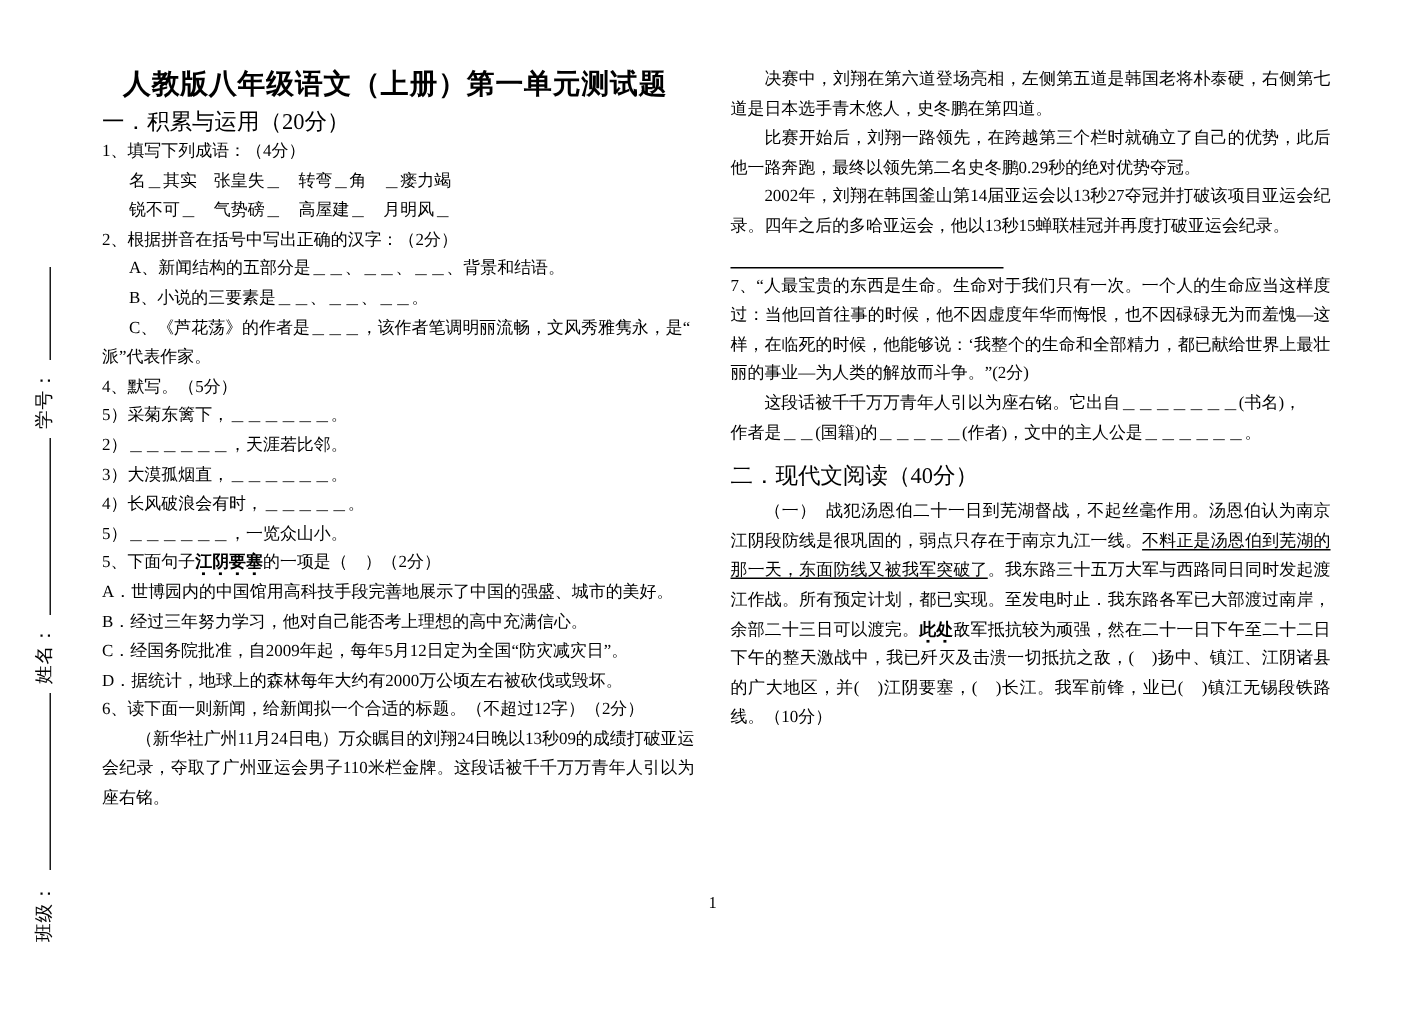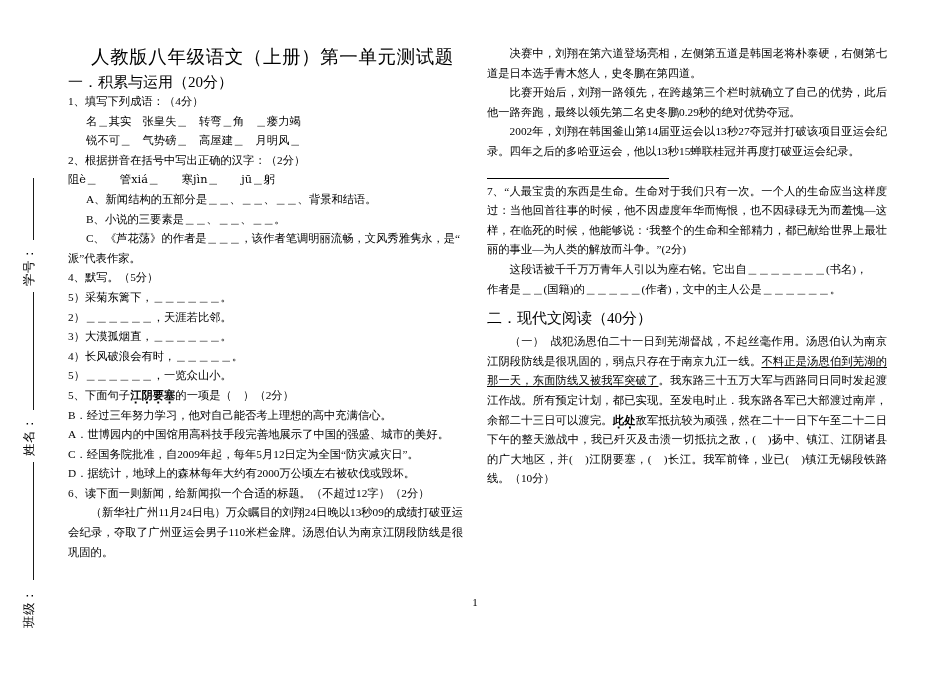--- a/index.html
+++ b/index.html
@@ -62,22 +62,21 @@
     line-height: 19.4px;
     text-align: justify;
     text-justify: inter-ideograph;
   }
   .col-left  { left: 68px;  width: 395px; }
   .col-right { left: 487px; width: 400px; }
 
   
   .doc-title {
     font-size: 18.5px;
-    font-weight: normal;
-    text-align: center;
+    font-weight: bold;
     letter-spacing: 0.6px;
     margin: 0 0 2px 14px;
     line-height: 26px;
     font-family: "DejaVu Serif", "Liberation Serif", serif;
   }
   .sec-head {
     font-weight: normal;
     font-size: 15px;
     line-height: 20px;
     margin: 1px 0 0 0;
@@ -173,42 +172,41 @@
 
     <h1 class="doc-title">人教版八年级语文（上册）第一单元测试题</h1>
 
     <div class="sec-head">一．积累与运用（20分）</div>
 
     <p class="q">1、填写下列成语：（4分）</p>
     <p class="q-indent">名＿其实　张皇失＿　转弯＿角　＿瘘力竭</p>
     <p class="q-indent">锐不可＿　气势磅＿　高屋建＿　月明风＿</p>
 
     <p class="q">2、根据拼音在括号中写出正确的汉字：（2分）</p>
-    <p class="q py">阻è＿　　管xiá＿　　寒jìn＿　　jū＿躬</p>
 
     <p class="q-indent">A、新闻结构的五部分是＿＿、＿＿、＿＿、背景和结语。</p>
     <p class="q-indent">B、小说的三要素是＿＿、＿＿、＿＿。</p>
     <p class="q-indent">C、《芦花荡》的作者是＿＿＿，该作者笔调明丽流畅，文风秀雅隽永，是“</p>
     <p class="q">派”代表作家。</p>
 
     <p class="q">4、默写。（5分）</p>
     <p class="q">5）采菊东篱下，＿＿＿＿＿＿。</p>
     <p class="q">2）＿＿＿＿＿＿，天涯若比邻。</p>
     <p class="q">3）大漠孤烟直，＿＿＿＿＿＿。</p>
     <p class="q">4）长风破浪会有时，＿＿＿＿＿。</p>
     <p class="q">5）＿＿＿＿＿＿，一览众山小。</p>
 
     <p class="q"><span>5、下面句子</span><span class="dotted">江阴要塞</span><span>的一项是（　）（2分）</span></p>
+    <p class="opt">A．世博园内的中国馆用高科技手段完善地展示了中国的强盛、城市的美好。</p>
     <p class="opt">B．经过三年努力学习，他对自己能否考上理想的高中充满信心。</p>
-    <p class="opt">A．世博园内的中国馆用高科技手段完善地展示了中国的强盛、城市的美好。</p>
     <p class="opt">C．经国务院批准，自2009年起，每年5月12日定为全国“防灾减灾日”。</p>
     <p class="opt">D．据统计，地球上的森林每年大约有2000万公顷左右被砍伐或毁坏。</p>
 
     <p class="q">6、读下面一则新闻，给新闻拟一个合适的标题。（不超过12字）（2分）</p>
-    <p class="q-indent2">（新华社广州11月24日电）万众瞩目的刘翔24日晚以13秒09的成绩打破亚运会纪录，夺取了广州亚运会男子110米栏金牌。汤恩伯认为南京江阴段防线是很巩固的。</p>
+    <p class="q-indent2">（新华社广州11月24日电）万众瞩目的刘翔24日晚以13秒09的成绩打破亚运会纪录，夺取了广州亚运会男子110米栏金牌。这段话被千千万万青年人引以为座右铭。</p>
   </div>
 
   <div class="col col-right">
 
     <p class="q-indent2">决赛中，刘翔在第六道登场亮相，左侧第五道是韩国老将朴泰硬，右侧第七道是日本选手青木悠人，史冬鹏在第四道。</p>
     <p class="q-indent2">比赛开始后，刘翔一路领先，在跨越第三个栏时就确立了自己的优势，此后他一路奔跑，最终以领先第二名史冬鹏0.29秒的绝对优势夺冠。</p>
     <p class="q-indent2">2002年，刘翔在韩国釜山第14届亚运会以13秒27夺冠并打破该项目亚运会纪录。四年之后的多哈亚运会，他以13秒15蝉联桂冠并再度打破亚运会纪录。</p>
 
     <div class="answer-rule"></div>
 

